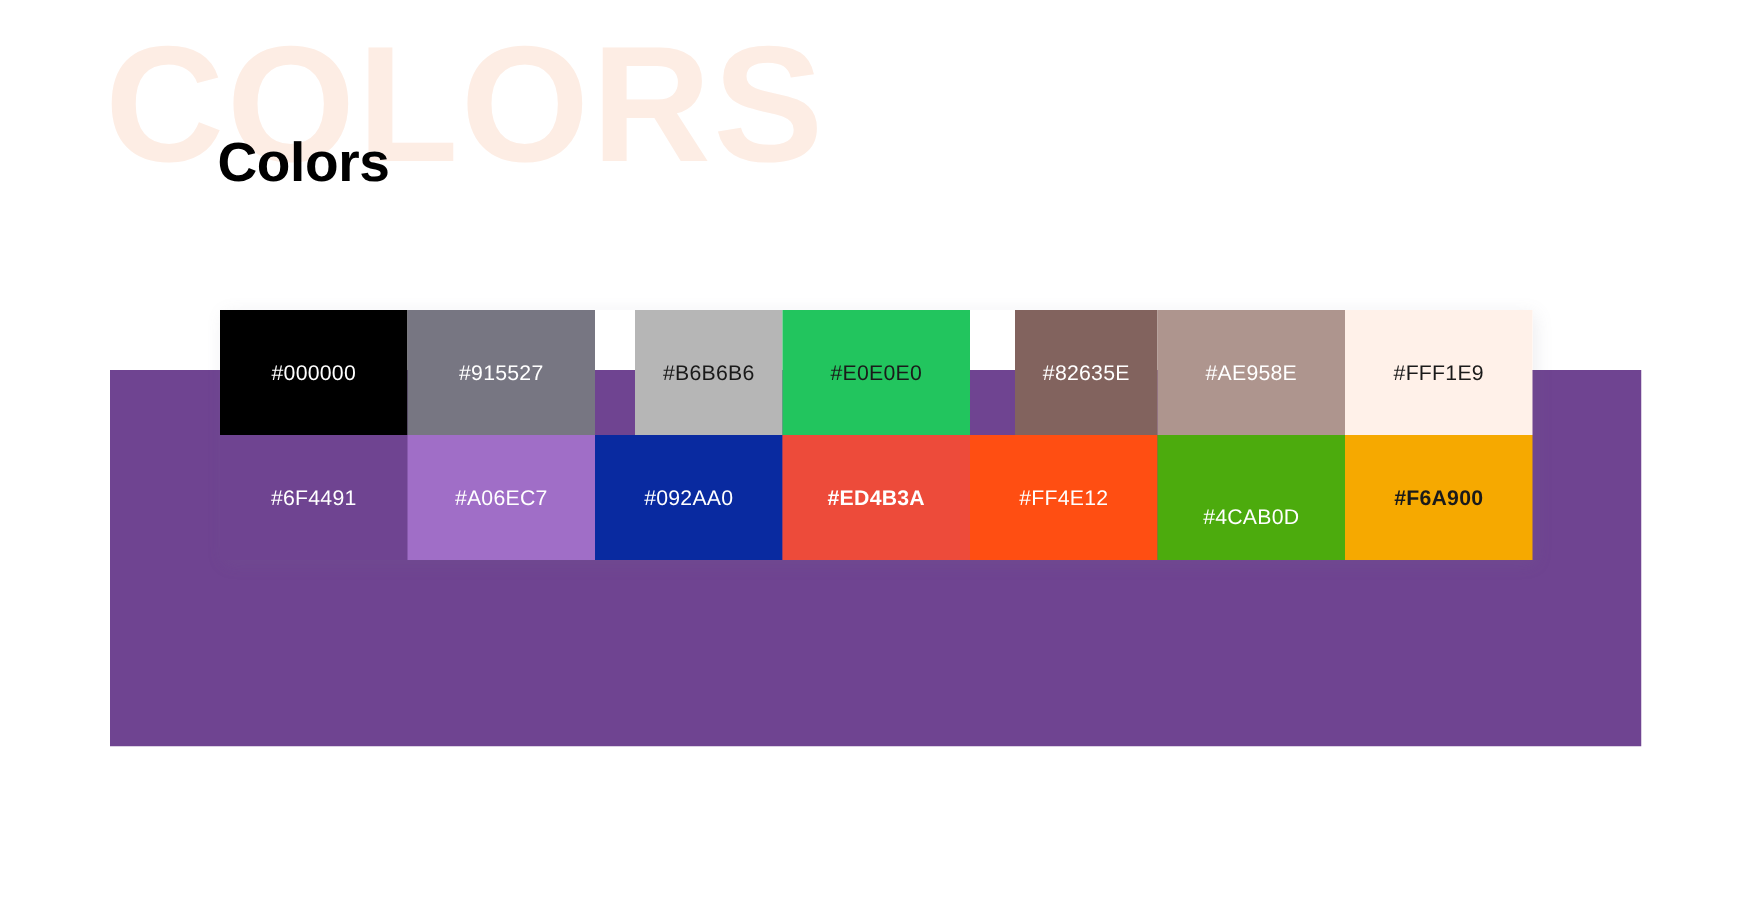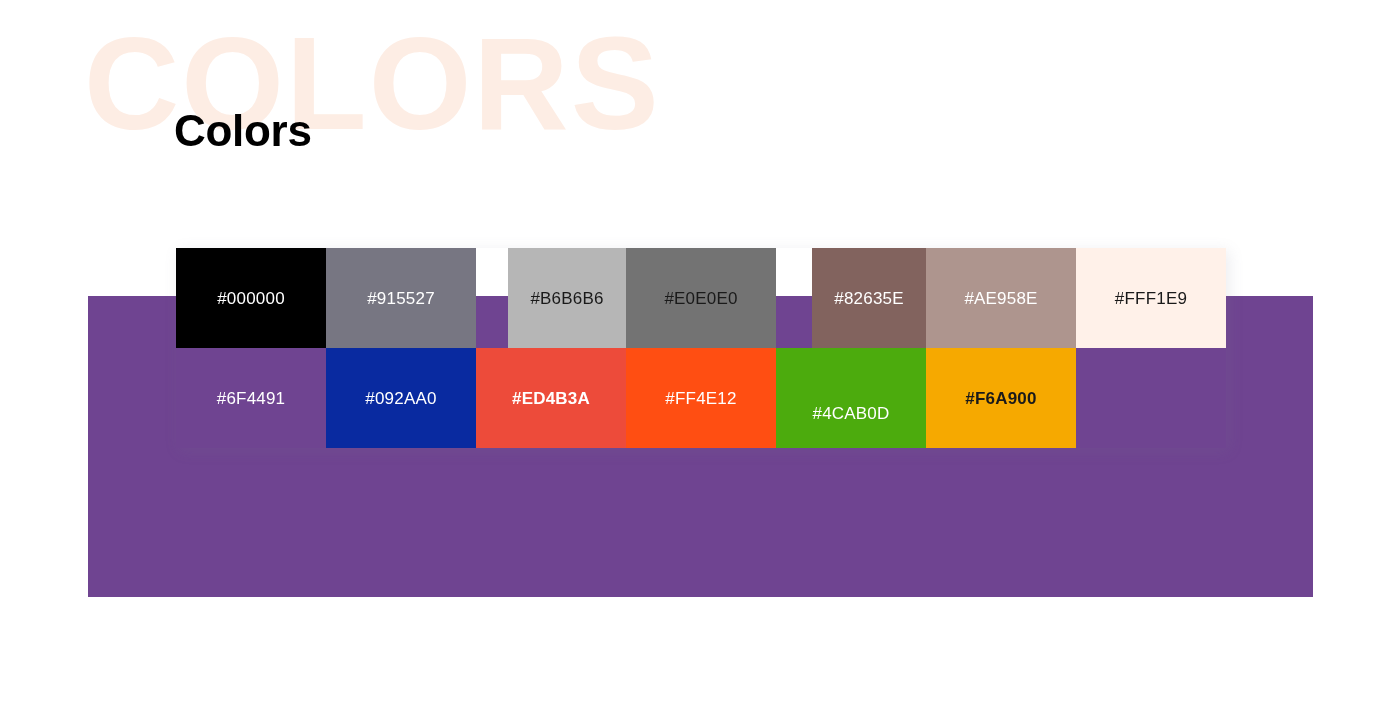--- a/index.html
+++ b/index.html
@@ -87,34 +87,37 @@
   <div class="swatch-grid">
       <div class="swatch" style="background: rgb(0, 0, 0);">
         <span style="color: rgb(255, 255, 255);">#000000</span>
       </div>
       <div class="swatch" style="background: rgb(119, 118, 130);">
         <span style="color: rgb(255, 255, 255);">#915527</span>
       </div>
       <div class="swatch" style="background: rgb(182, 182, 182); margin-left: 32px;">
         <span style="color: rgb(26, 26, 26);">#B6B6B6</span>
       </div>
-      <div class="swatch" style="background: #737373;">
+      <div class="swatch" style="background: #22c55e;">
         <span style="color: rgb(26, 26, 26);">#E0E0E0</span>
       </div>
       <div class="swatch" style="background: rgb(130, 99, 94); margin-left: 36px;">
         <span style="color: rgb(255, 255, 255);">#82635E</span>
       </div>
       <div class="swatch" style="background: rgb(174, 149, 142);">
         <span style="color: rgb(255, 255, 255);">#AE958E</span>
       </div>
       <div class="swatch" style="background: rgb(255, 241, 233);">
         <span style="color: rgb(26, 26, 26);">#FFF1E9</span>
       </div>
       <div class="swatch transparent">
         <span style="color: rgb(255, 255, 255);">#6F4491</span>
+      </div>
+      <div class="swatch" style="background: rgb(160, 110, 199);">
+        <span style="color: rgb(255, 255, 255);">#A06EC7</span>
       </div>
       <div class="swatch" style="background: rgb(9, 42, 160);">
         <span style="color: rgb(255, 255, 255);">#092AA0</span>
       </div>
       <div class="swatch" style="background: rgb(237, 75, 58); font-weight: bold;">
         <span style="color: rgb(255, 255, 255);">#ED4B3A</span>
       </div>
       <div class="swatch" style="background: rgb(255, 78, 18);">
         <span style="color: rgb(255, 255, 255);">#FF4E12</span>
       </div>

